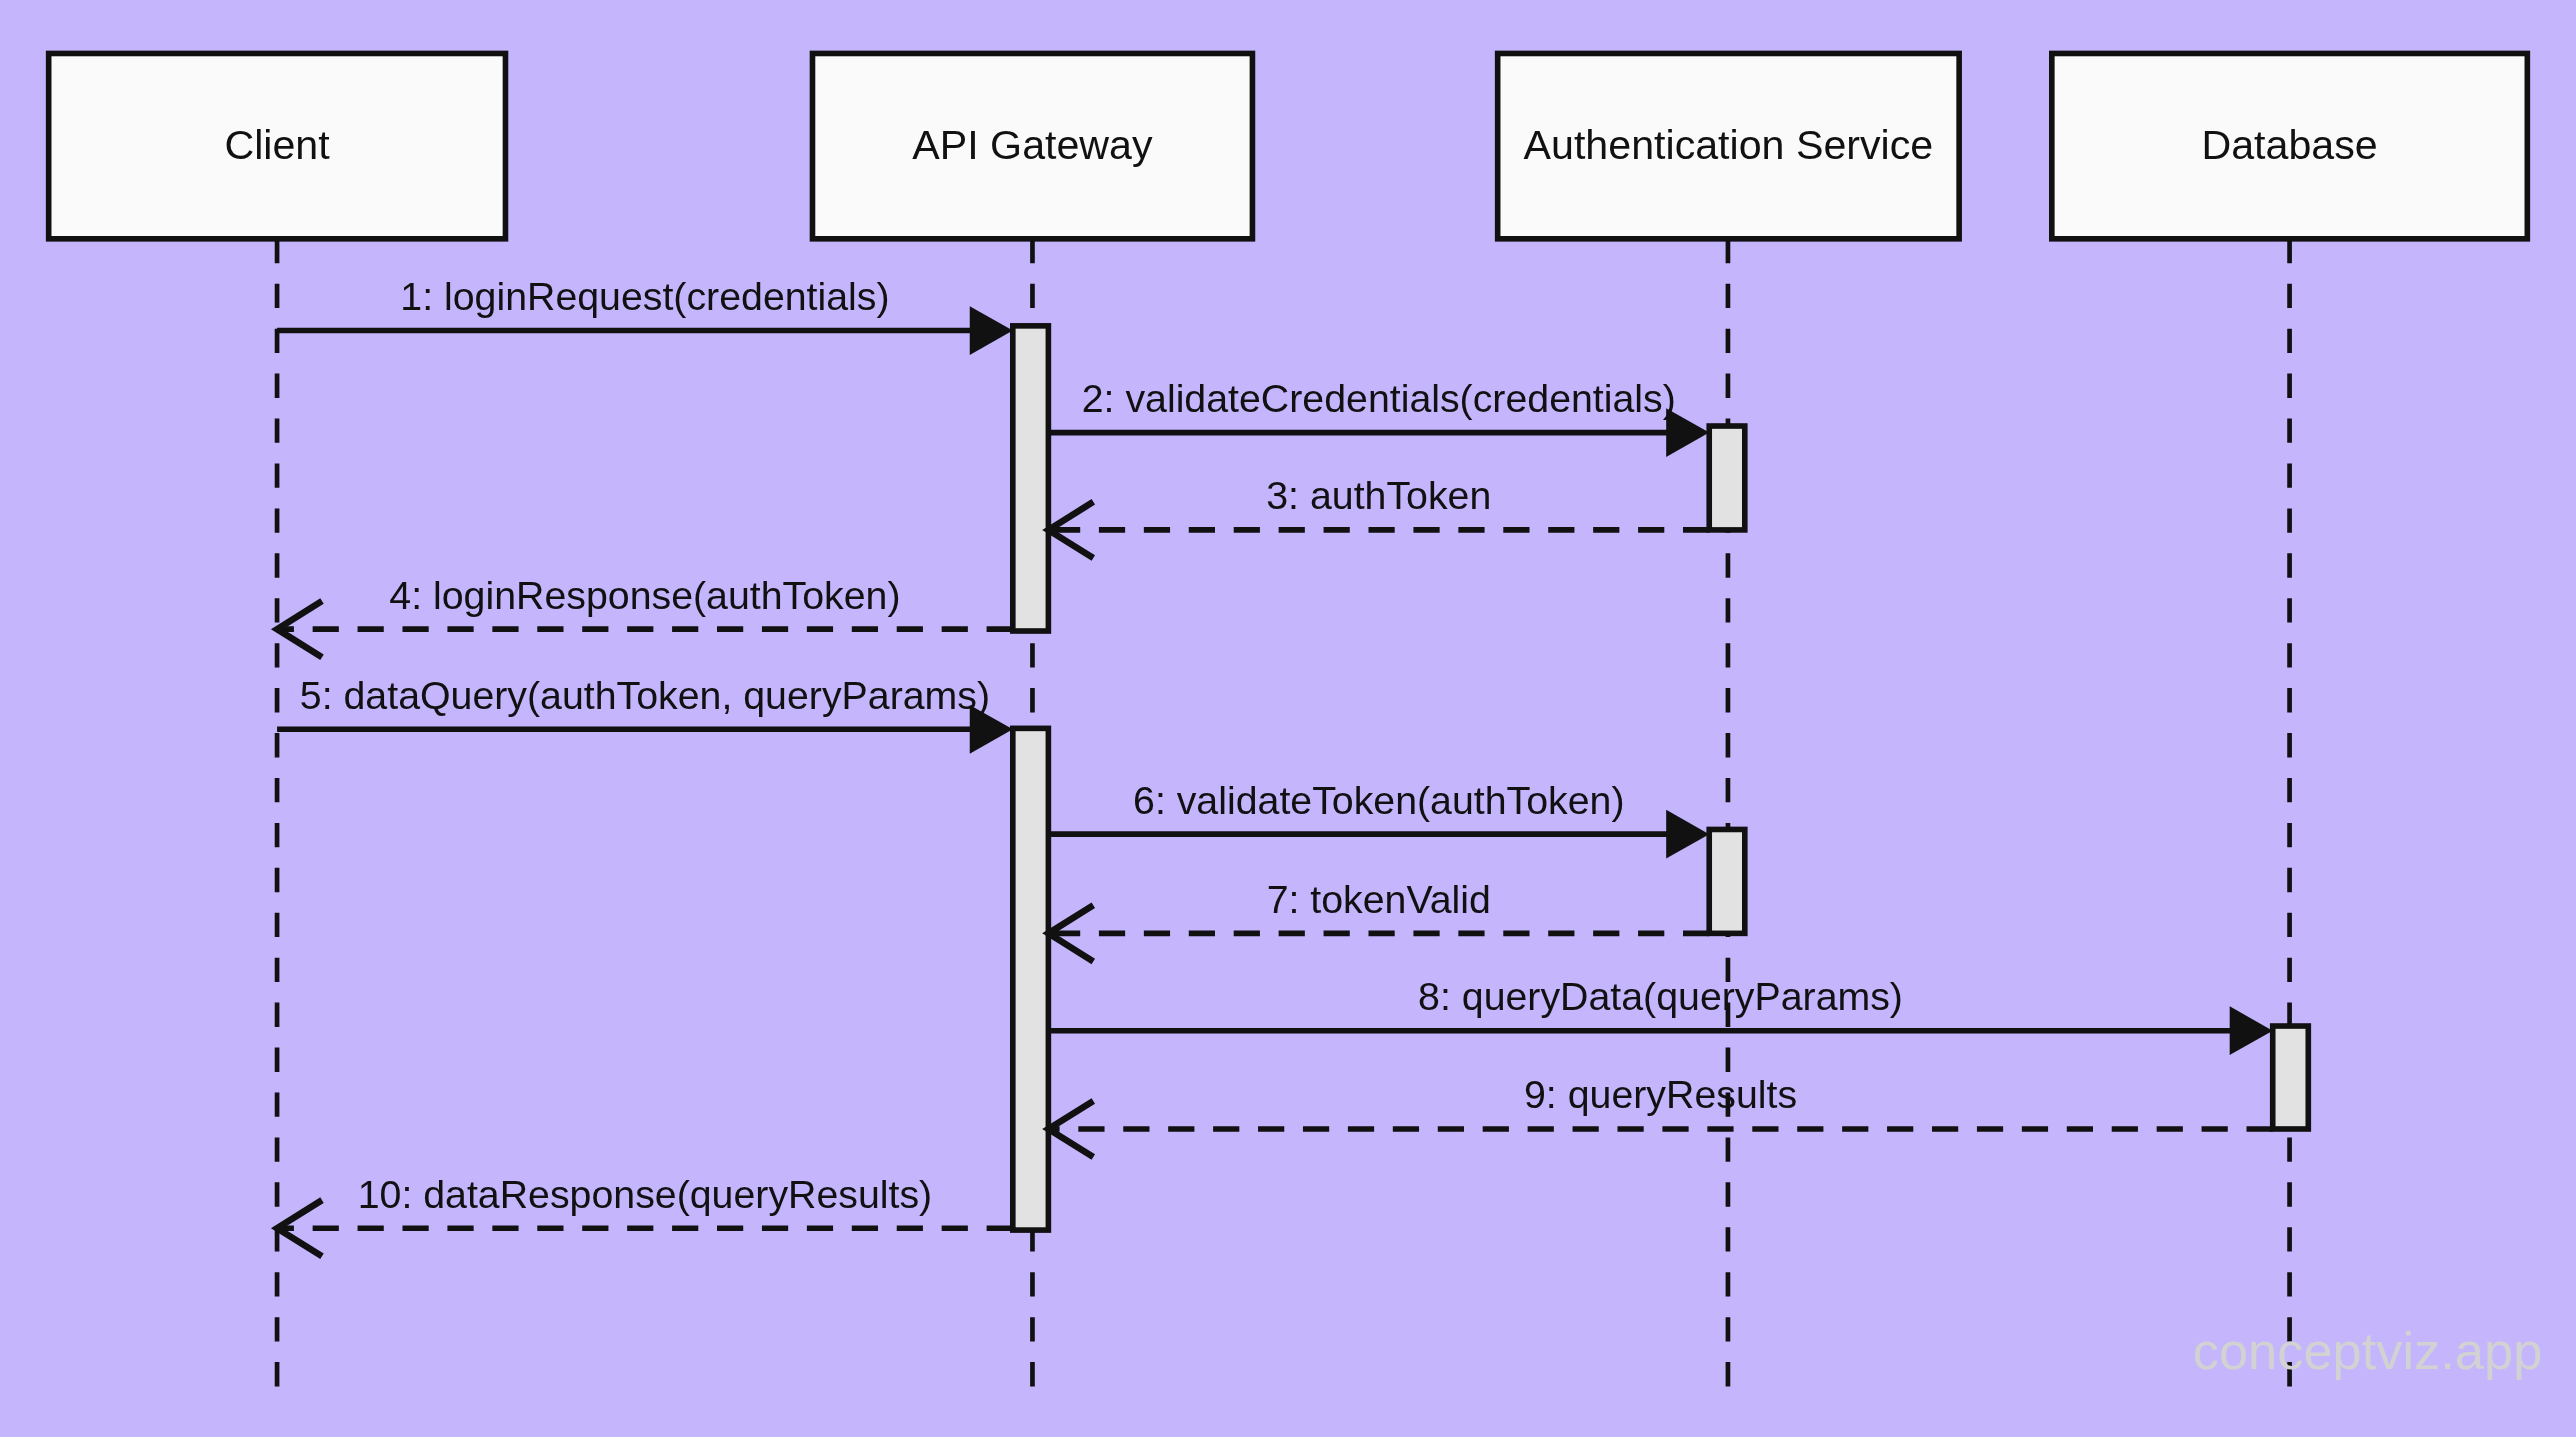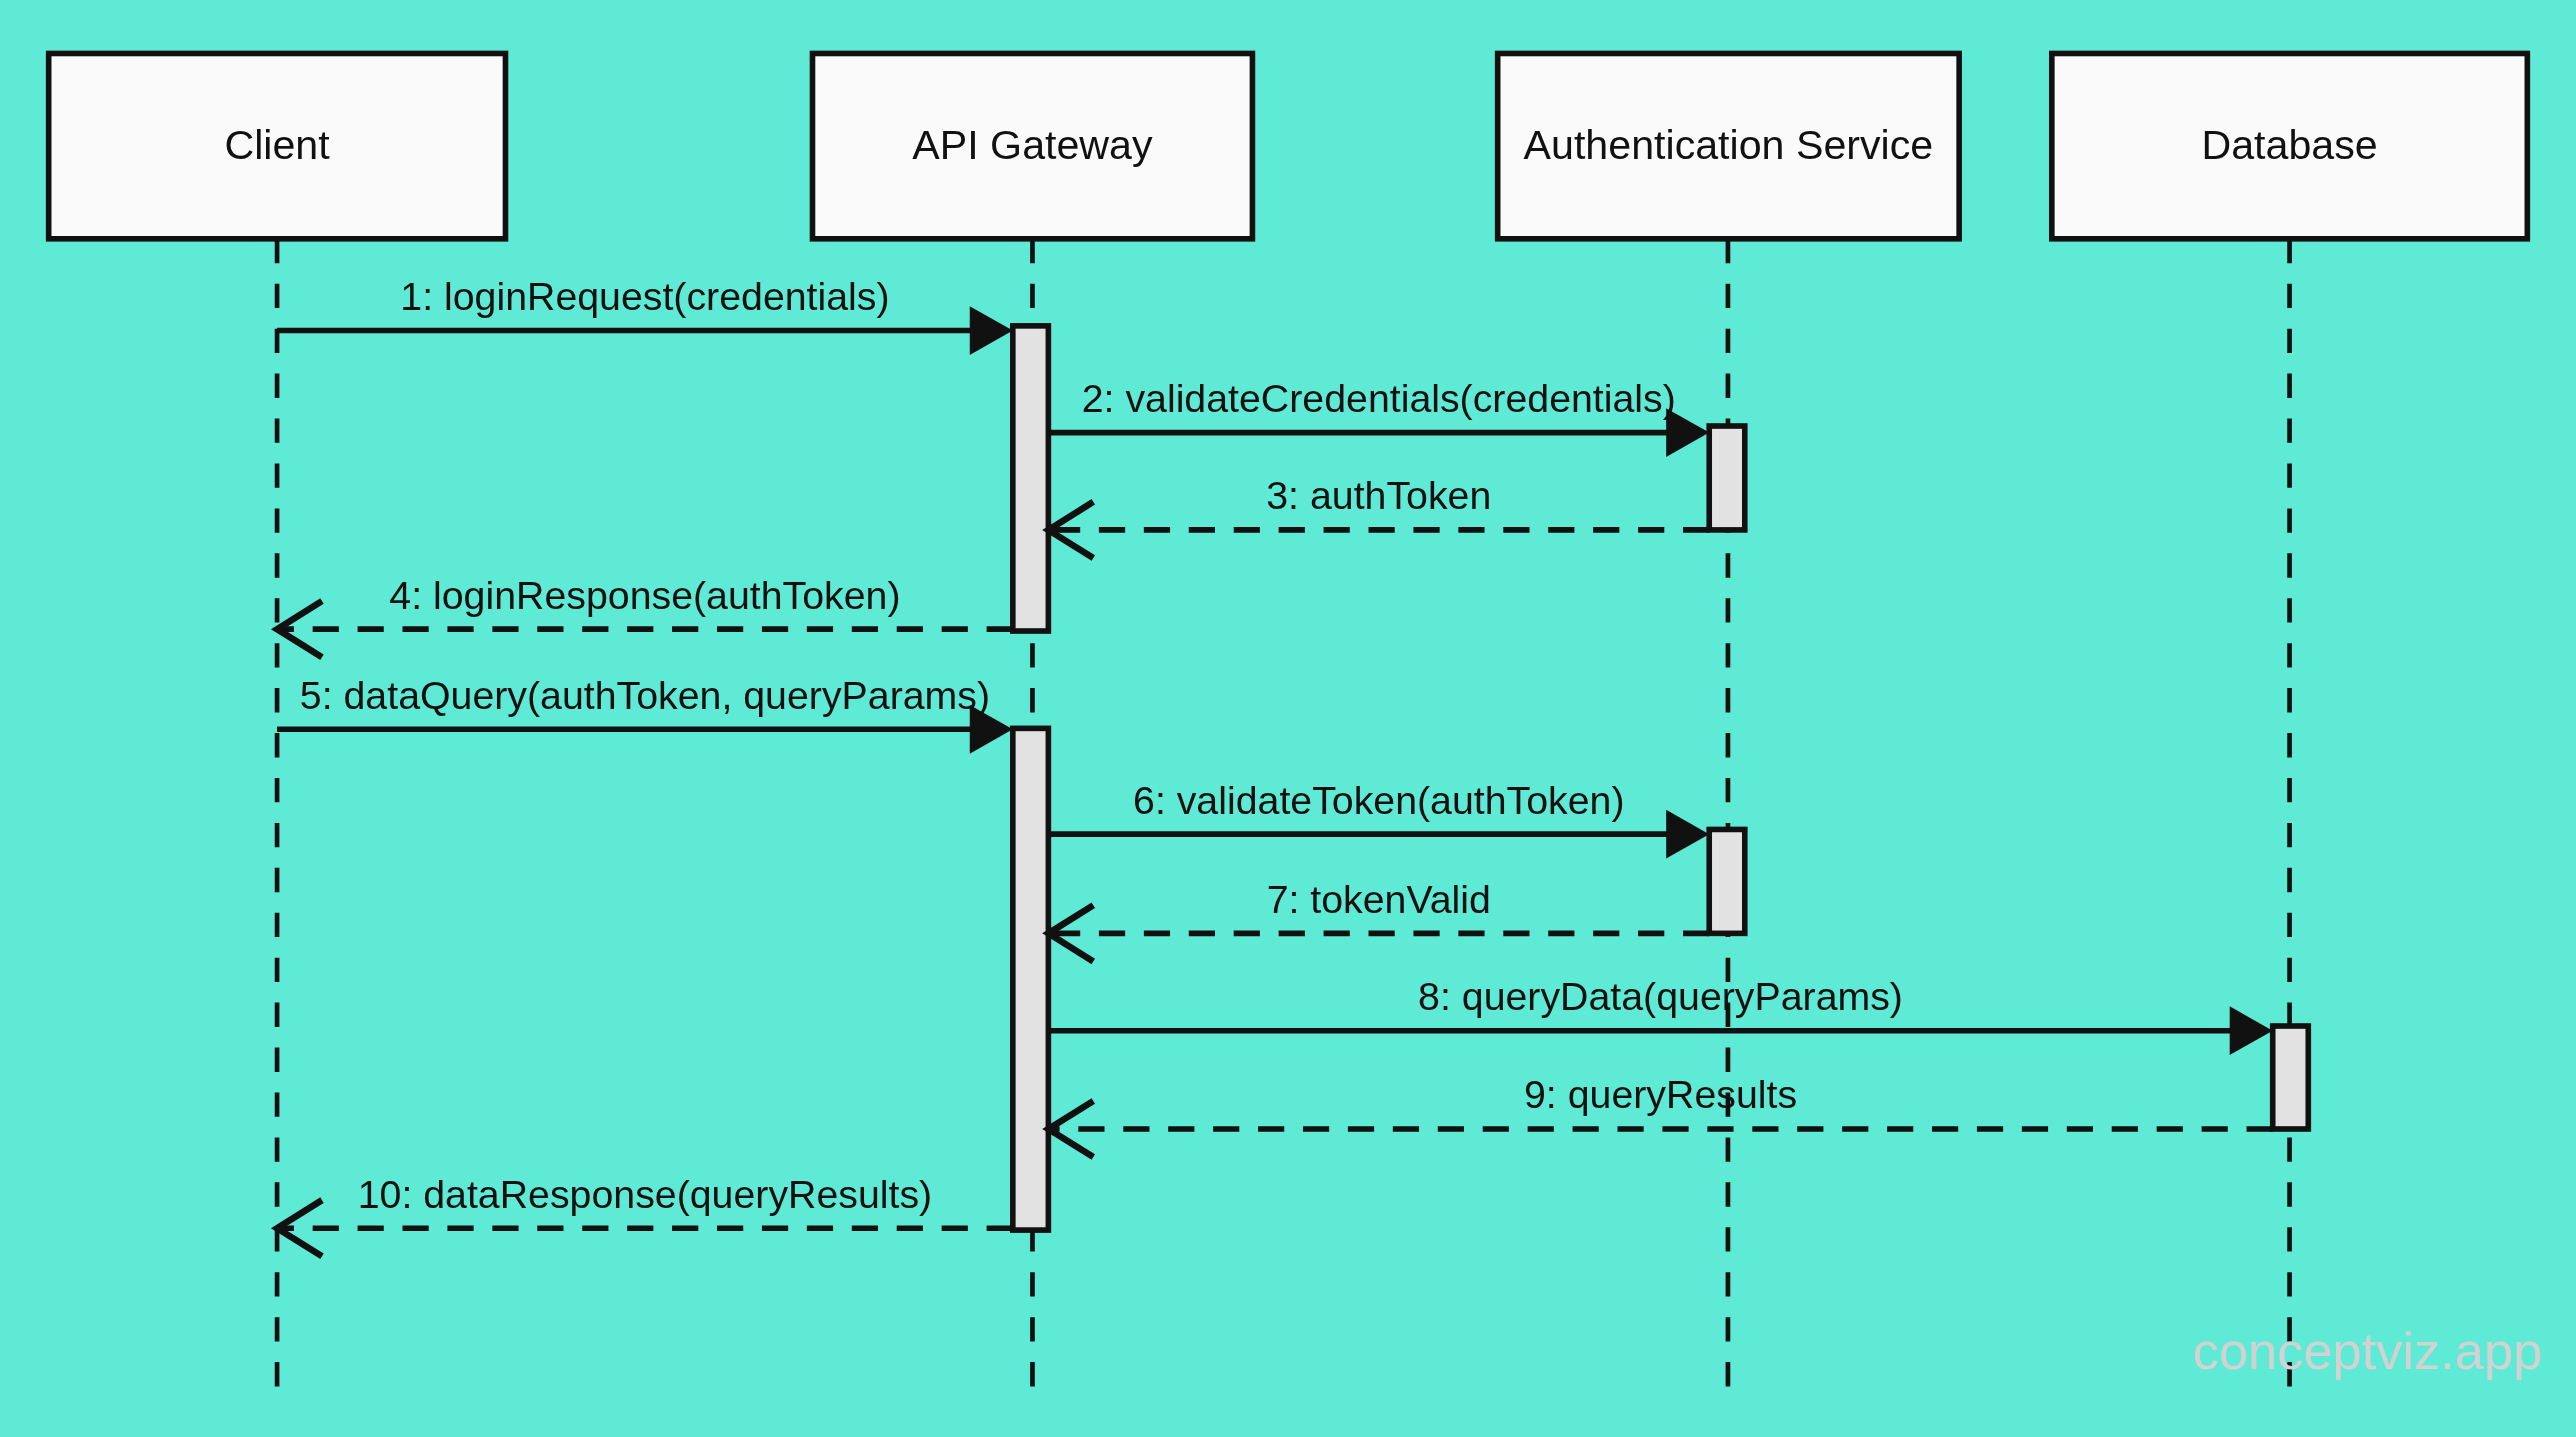--- a/index.html
+++ b/index.html
@@ -4,21 +4,21 @@
 <style>
   html, body {
     margin: 0;
     padding: 0;
     background: #ffffff;
   }
   #stage {
     position: relative;
     width: 2576px;
     height: 1438px;
-    background: #5eead4;
+    background: #c4b5fd;
     overflow: hidden;
     font-family: "Liberation Sans", sans-serif;
   }
   #diagram-svg {
     position: absolute;
     left: 0;
     top: 0;
     width: 2576px;
     height: 1438px;
     display: block;

